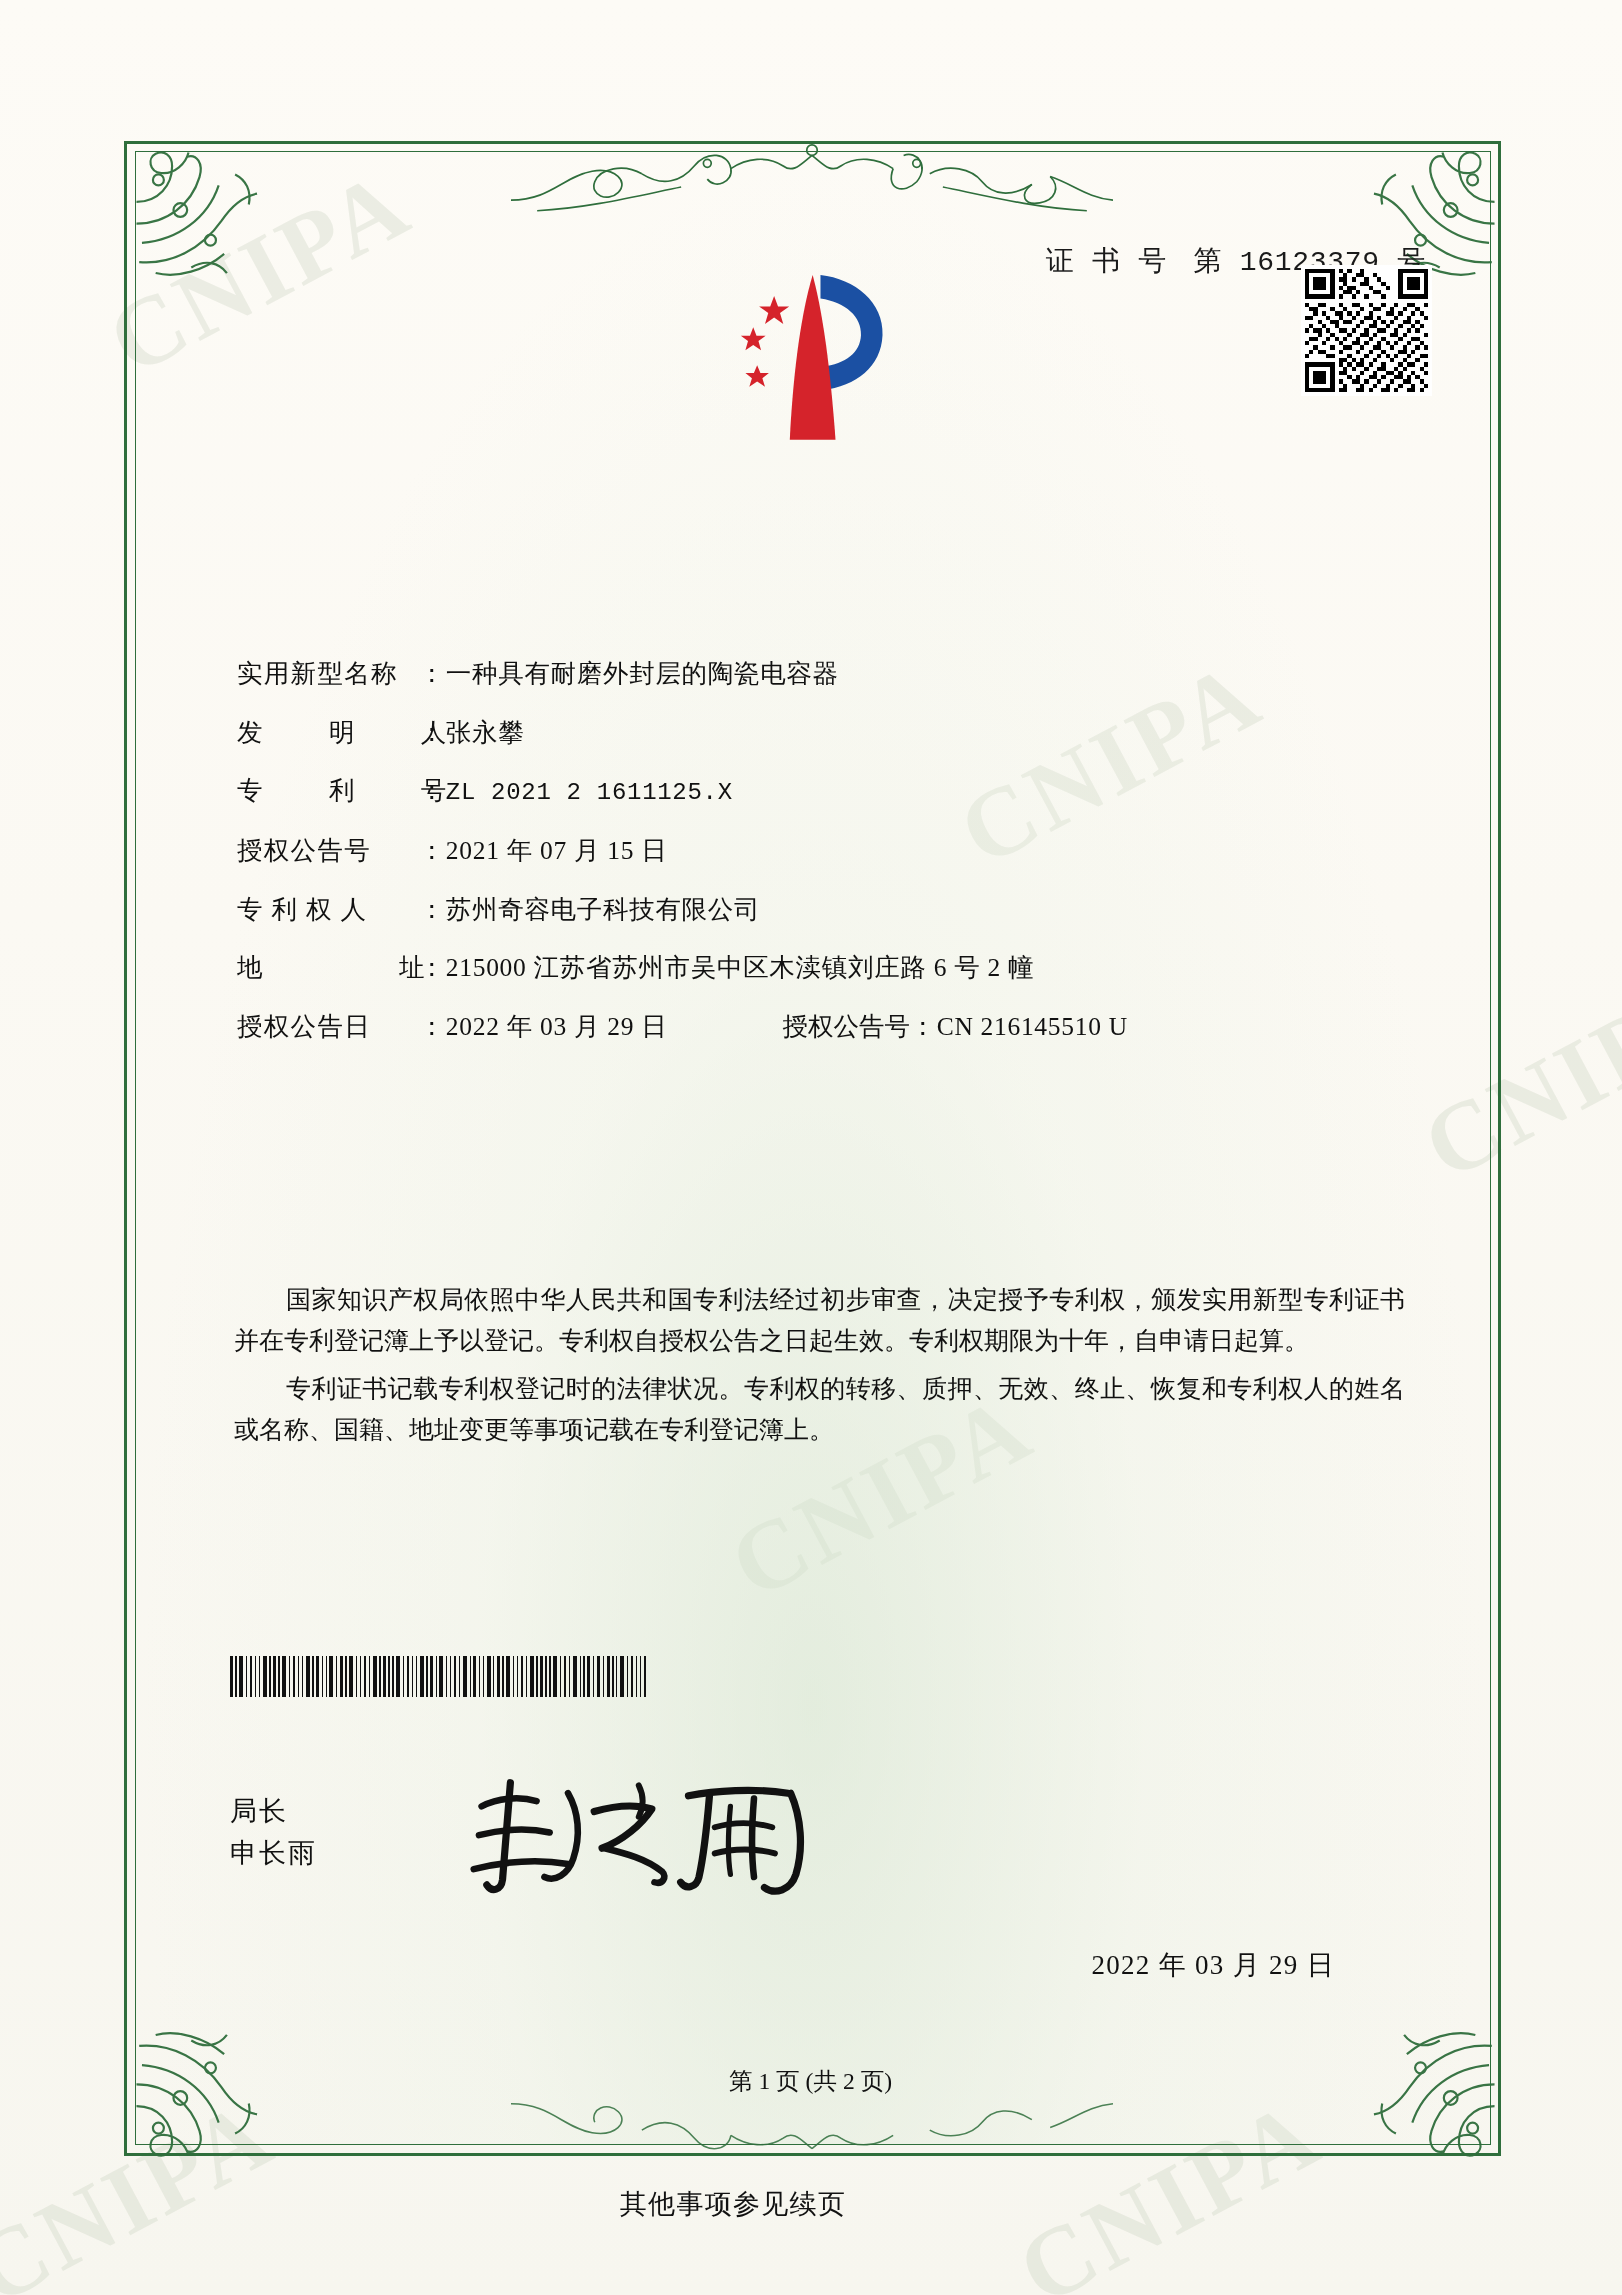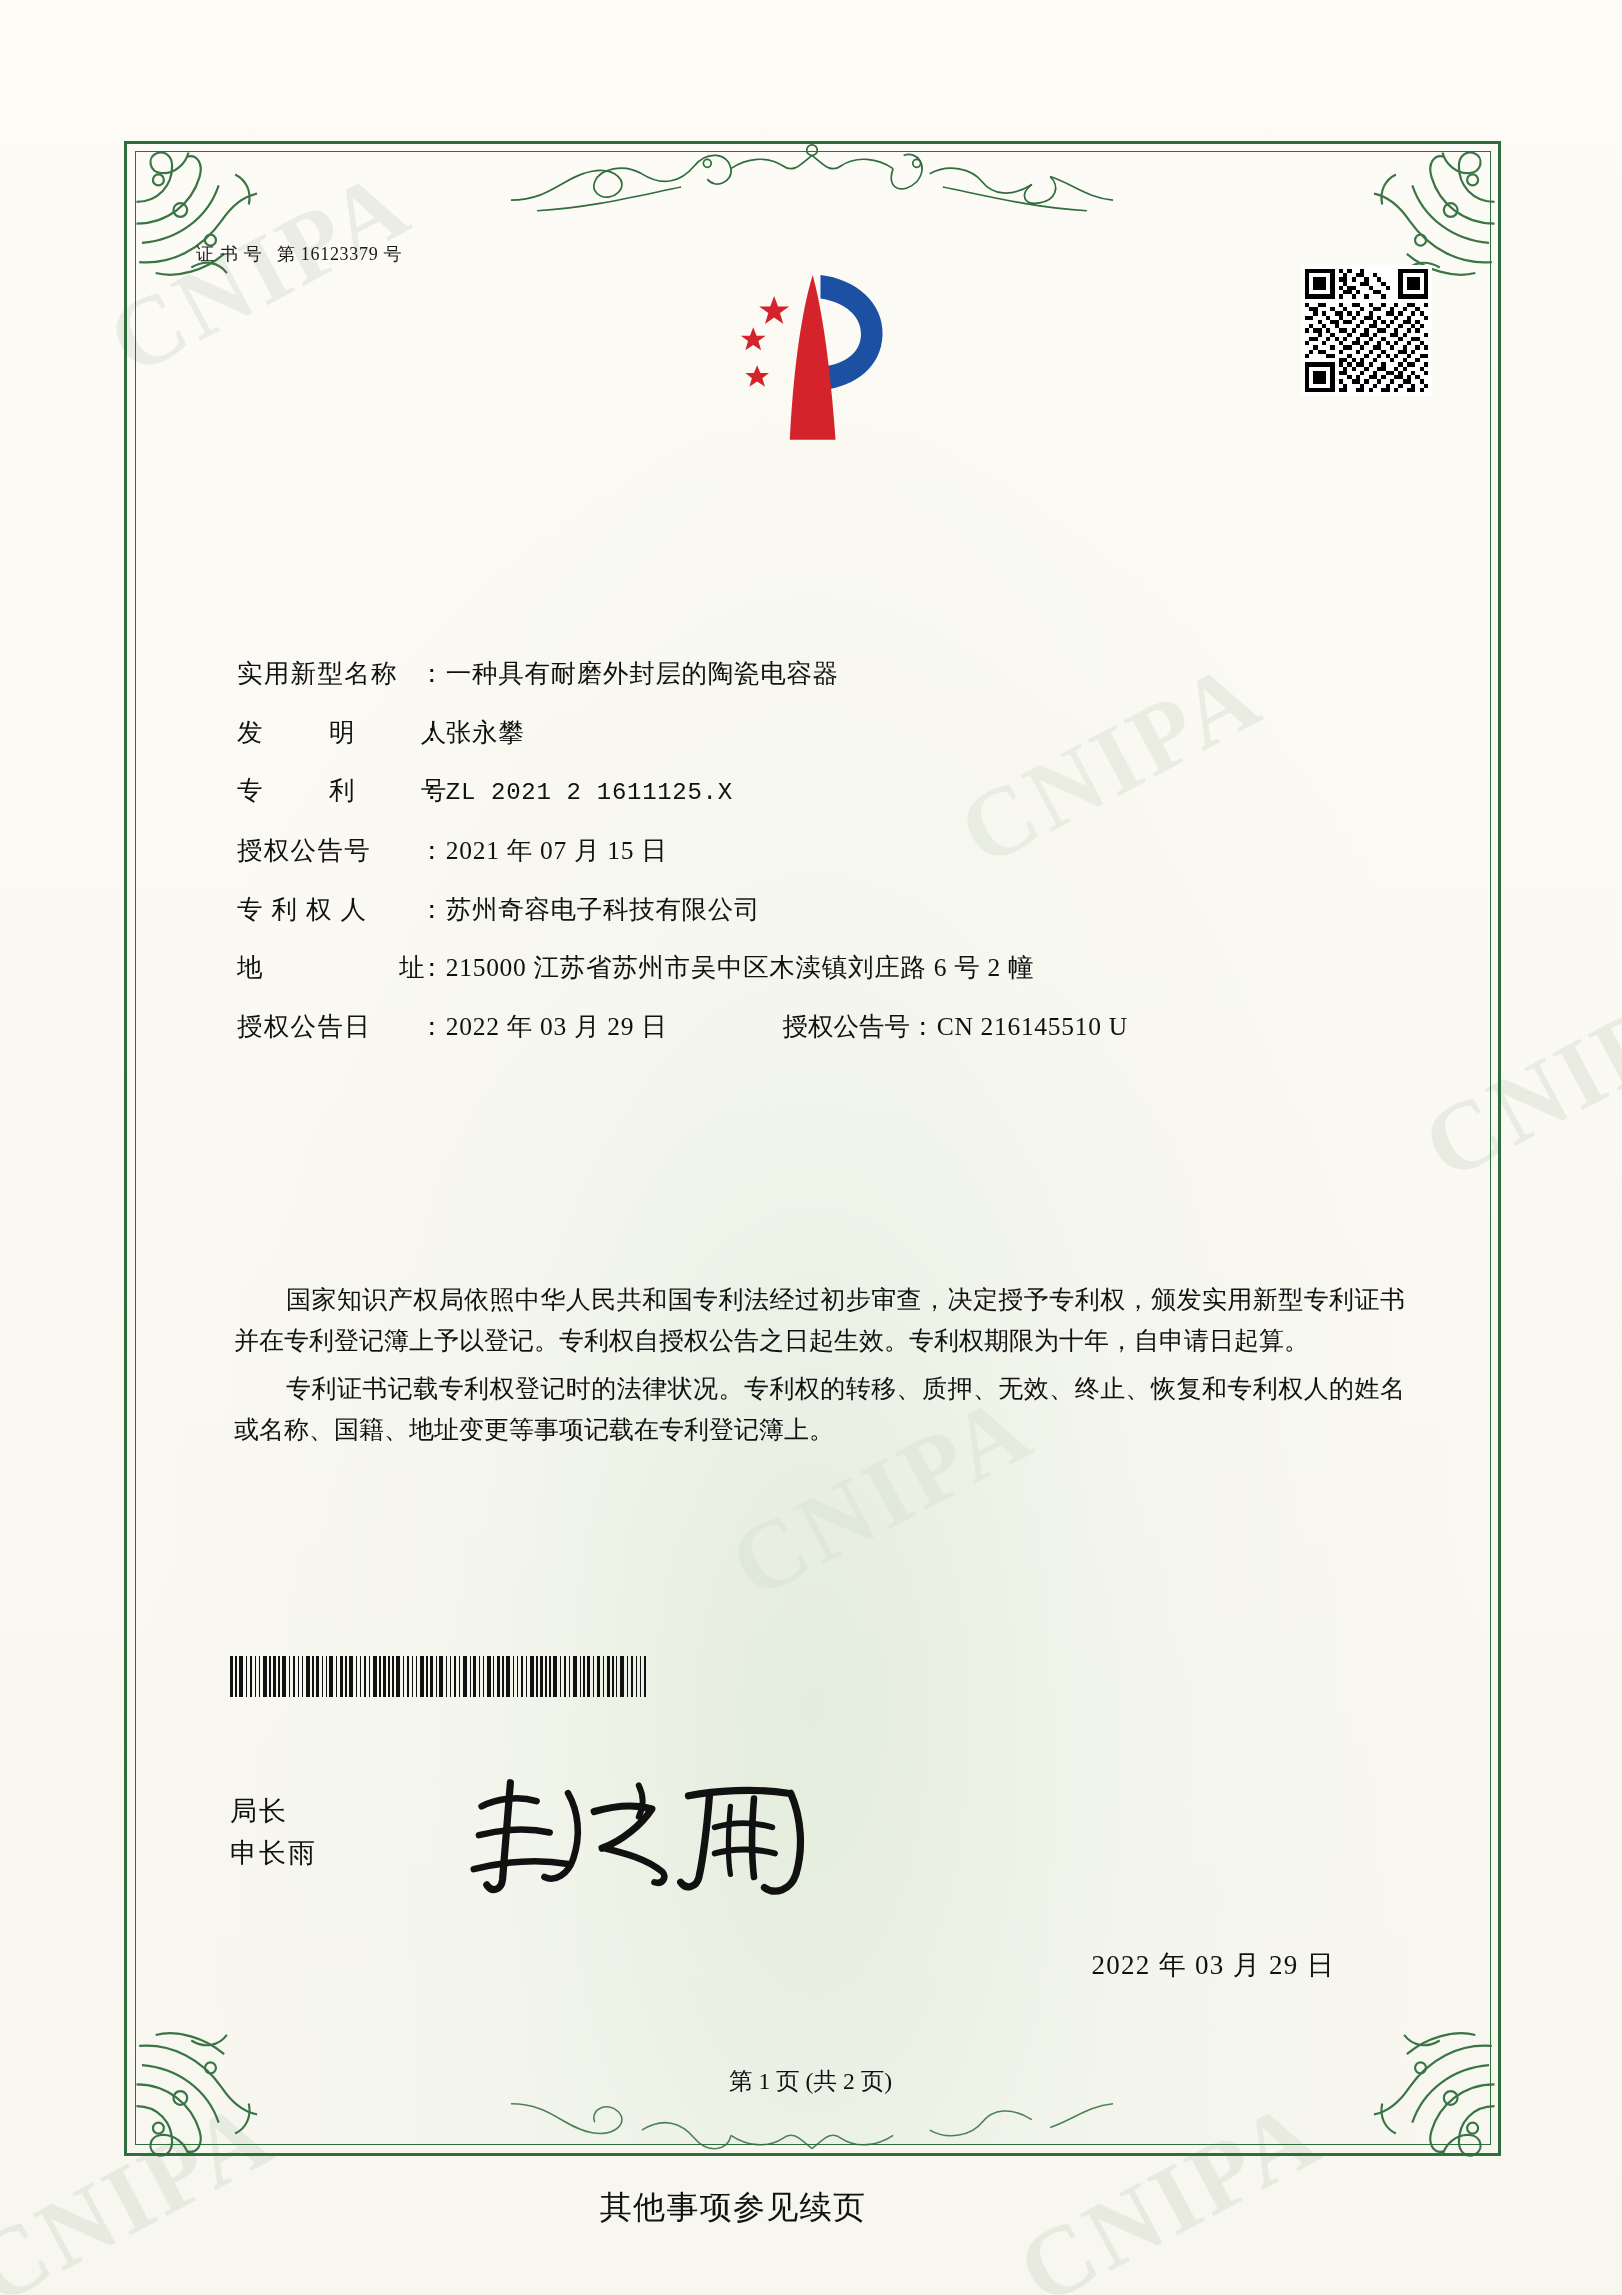--- a/index.html
+++ b/index.html
@@ -89,24 +89,25 @@
 
   
   .content {
     position: absolute;
     left: 196px;
     top: 242px;
     width: 1230px;
   }
 
   .cert-no {
-    font-size: 18px;
+    font-size: 28px;
     color: #1a1a1a;
     letter-spacing: 0.7px;
-    font-family: Liberation Serif, serif;
+    font-family: Liberation Mono, monospace;
+    text-align: right;
   }
 
   
   .emblem {
     position: absolute;
     left: 50%;
     transform: translateX(-50%);
     top: 262px;
     width: 222px;
     height: 196px;
@@ -236,21 +237,21 @@
     font-size: 23.6px;
     color: #111;
   }
 
   .footer-note {
     position: absolute;
     left: 0;
     width: 1466px;
     text-align: center;
     top: 2186px;
-    font-size: 32px;
+    font-size: 27px;
     color: #111;
     letter-spacing: 1.3px;
   }
 </style>
 </head>
 <body>
 
 <div class="page">
 
   <div class="watermark" style="left:98px; top:216px; font-size:98px; transform:rotate(-28deg);">CNIPA</div>

